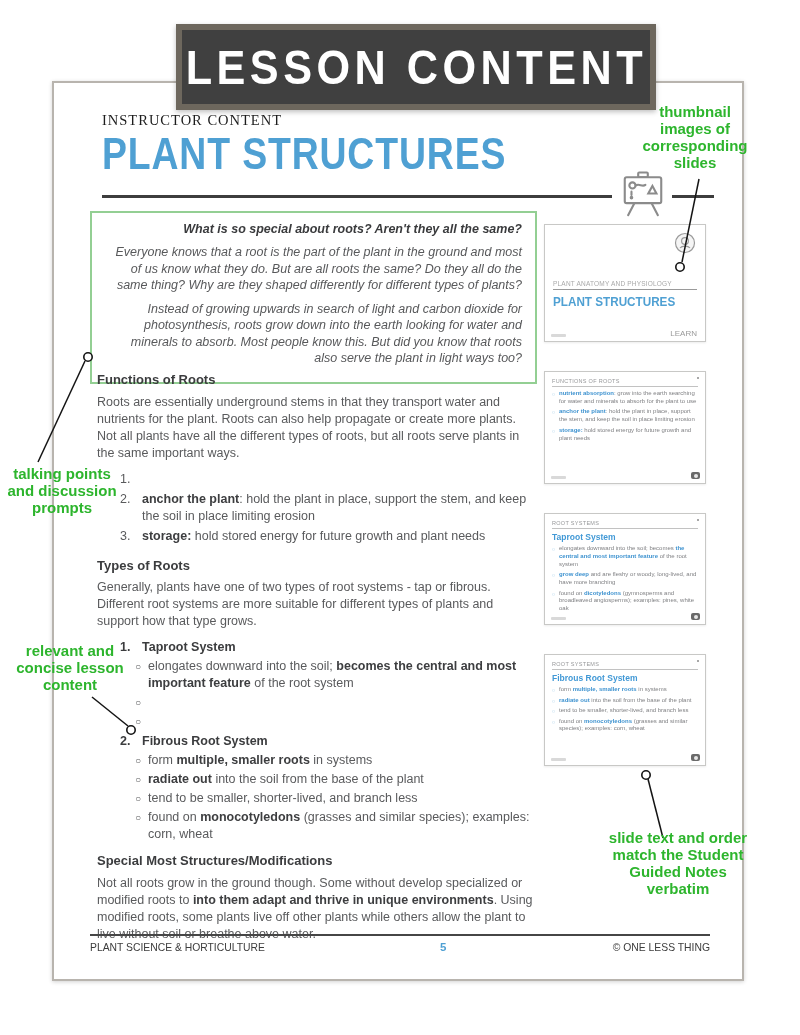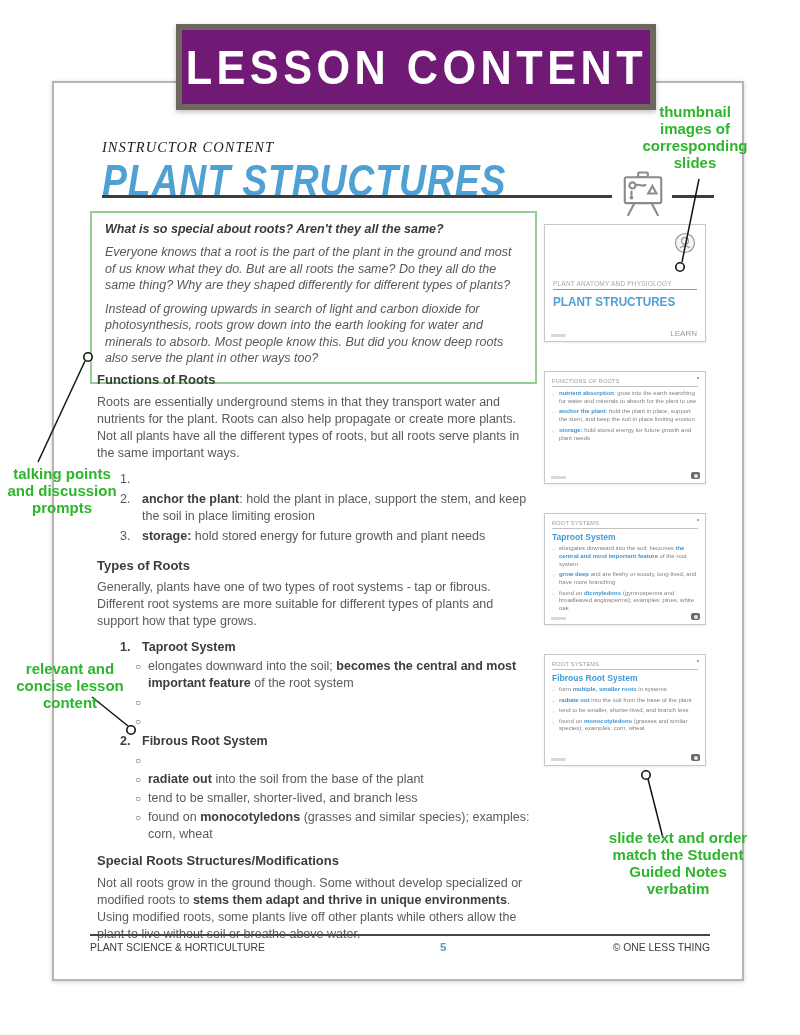--- a/index.html
+++ b/index.html
@@ -10,45 +10,45 @@
   }
   
   .page {
     position:absolute; left:52px; top:81px; width:692px; height:900px;
     background:#ffffff; border:2px solid #b8b4ae;
     box-shadow:0 1px 4px rgba(0,0,0,.18);
   }
   
   .banner {
     position:absolute; left:176px; top:24px; width:480px; height:86px;
-    background:#701a75; border:6px solid #6d675d; z-index:6;
+    background:#404040; border:6px solid #6d675d; z-index:6;
     display:flex; align-items:center; justify-content:center;
     box-shadow:0 2px 5px rgba(0,0,0,.25);
   }
   .banner-text {
     color:#ffffff; font-weight:bold; font-size:48px; letter-spacing:5px;
     transform:scaleX(.9); white-space:nowrap;
   }
   
-  .hdr { position:absolute; left:48px; top:56px;font-style:italic; }
+  .hdr { position:absolute; left:48px; top:29px; }
   .eyebrow { font-family:"Liberation Serif", serif; font-size:14.5px; letter-spacing:1px; color:#1d1d1d; }
   .doc-title {
     display:inline-block; color:#4fa0d3; font-weight:bold; font-size:44px; line-height:1;
     letter-spacing:1px; transform:scaleX(.85); transform-origin:left; white-space:nowrap; margin-top:3px;
   }
   .rule-row { position:absolute; left:48px; top:112px; width:612px; display:flex; align-items:center; height:3px; }
   .rule-seg { height:3px; background:#3d3d3d; }
   .rs1 { flex:1; } .rs2 { width:42px; }
   .icon-slot { width:60px; height:3px; position:relative; }
   .icon-slot svg { position:absolute; left:6px; top:-24px; }
   
   .intro {
     position:absolute; left:36px; top:128px; width:447px; min-height:147px;
     border:2px solid #93cf93; padding:8px 13px;
-    font-style:italic; font-size:12.5px; line-height:1.3; color:#58595b;
+    font-style:italic; font-size:12.5px; line-height:1.3; color:#58595b;text-align:right;
   }
   .intro .q { font-weight:bold; color:#3a3b3d; margin-bottom:7px; }
   .intro p { margin-bottom:8px; }
   
   .main-col { position:absolute; left:43px; top:288px; width:438px; font-size:12.5px; color:#595a5c; line-height:1.36; }
   .sec-h { font-size:13px; color:#3b3c3e; font-weight:bold; margin-bottom:5px; }
   .para { margin-bottom:9px; }
   .b { font-weight:bold; color:#3d3e40; }
   .nlist { margin-bottom:12px; }
   .nrow { display:flex; margin-bottom:3px; }
@@ -92,21 +92,21 @@
   .f-right { display:inline-block; transform:scaleX(.9); transform-origin:right; white-space:nowrap; }
   .f-page { color:#4fa0d3; font-weight:bold; }
   
   .callouts { position:absolute; left:0; top:0; z-index:8; pointer-events:none; }
   .ann {
     position:absolute; z-index:9; color:#2db52d; font-weight:bold; font-size:15px;
     line-height:1.13; text-align:center;
   }
   .ann1 { left:640px; top:104px; width:110px; }
   .ann2 { left:2px;   top:466px; width:120px; }
-  .ann3 { left:2px;   top:661px; width:136px; }
+  .ann3 { left:2px;   top:643px; width:136px; }
   .ann4 { left:606px; top:830px; width:144px; }
 </style>
 </head>
 <body>
 
 <div class="canvas">
 
   <div class="page">
 
     <div class="hdr">
@@ -128,21 +128,21 @@
           <path d="M16 33.5 L9.5 46"></path>
           <path d="M34 33.5 L40.5 46"></path>
         </svg>
       </div>
       <div class="rule-seg rs2"></div>
     </div>
 
     <div class="intro">
       <div class="q">What is so special about roots? Aren't they all the same?</div>
       <p>Everyone knows that a root is the part of the plant in the ground and most of us know what they do. But are all roots the same? Do they all do the same thing? Why are they shaped differently for different types of plants?</p>
-      <p>Instead of growing upwards in search of light and carbon dioxide for photosynthesis, roots grow down into the earth looking for water and minerals to absorb. Most people know this. But did you know deep roots also serve the plant in other ways too?</p>
+      <p>Instead of growing upwards in search of light and carbon dioxide for photosynthesis, roots grow down into the earth looking for water and minerals to absorb. Most people know this. But did you know that roots also serve the plant in light ways too?</p>
     </div>
 
     <div class="main-col">
 
       <div class="sec-h">Functions of Roots</div>
       <div class="para">Roots are essentially underground stems in that they transport water and nutrients for the plant. Roots can also help propagate or create more plants. Not all plants have all the different types of roots, but all roots serve plants in the same important ways.</div>
 
       <div class="nlist">
         <div class="nrow">
           <span class="num">1.</span>
@@ -174,37 +174,38 @@
       <div class="sub">
         <span class="mk">○</span>
       </div>
 
       <div class="lh-row">
         <span class="num">2.</span>
         <span>Fibrous Root System</span>
       </div>
       <div class="sub">
         <span class="mk">○</span>
+        <span class="stxt"><span>form </span><span class="b">multiple, smaller roots</span><span> in systems</span></span>
       </div>
       <div class="sub">
         <span class="mk">○</span>
         <span class="stxt"><span></span><span class="b">radiate out</span><span> into the soil from the base of the plant</span></span>
       </div>
       <div class="sub">
         <span class="mk">○</span>
         <span class="stxt"><span>tend to be smaller, shorter-lived, and branch less</span><span class="b"></span><span></span></span>
       </div>
       <div class="sub" style="margin-bottom:9px;">
         <span class="mk">○</span>
         <span class="stxt"><span>found on </span><span class="b">monocotyledons</span><span> (grasses and similar species); examples: corn, wheat</span></span>
       </div>
 
-      <div class="sec-h">Special Roots Structures/Modifications</div>
+      <div class="sec-h">Special Most Structures/Modifications</div>
       <div class="para">
-        <span>Not all roots grow in the ground though. Some without develop specialized or modified roots to </span><span class="b">stems them adapt and thrive in unique environments</span><span>. Using modified roots, some plants live off other plants while others allow the plant to live without soil or breathe above water.</span>
+        <span>Not all roots grow in the ground though. Some without develop specialized or modified roots to </span><span class="b">into them adapt and thrive in unique environments</span><span>. Using modified roots, some plants live off other plants while others allow the plant to live without soil or breathe above water.</span>
       </div>
     </div>
 
     <div class="thumbs">
 
       <div class="thumb thumb1">
         <span class="t1-logo">
           <svg width="22" height="22" viewBox="0 0 22 22" fill="none" stroke="#9a9a9a" stroke-width="1.2">
             <circle cx="11" cy="11" r="9.5" fill="#f5f5f5"></circle>
             <circle cx="11" cy="9" r="3.4"></circle>

